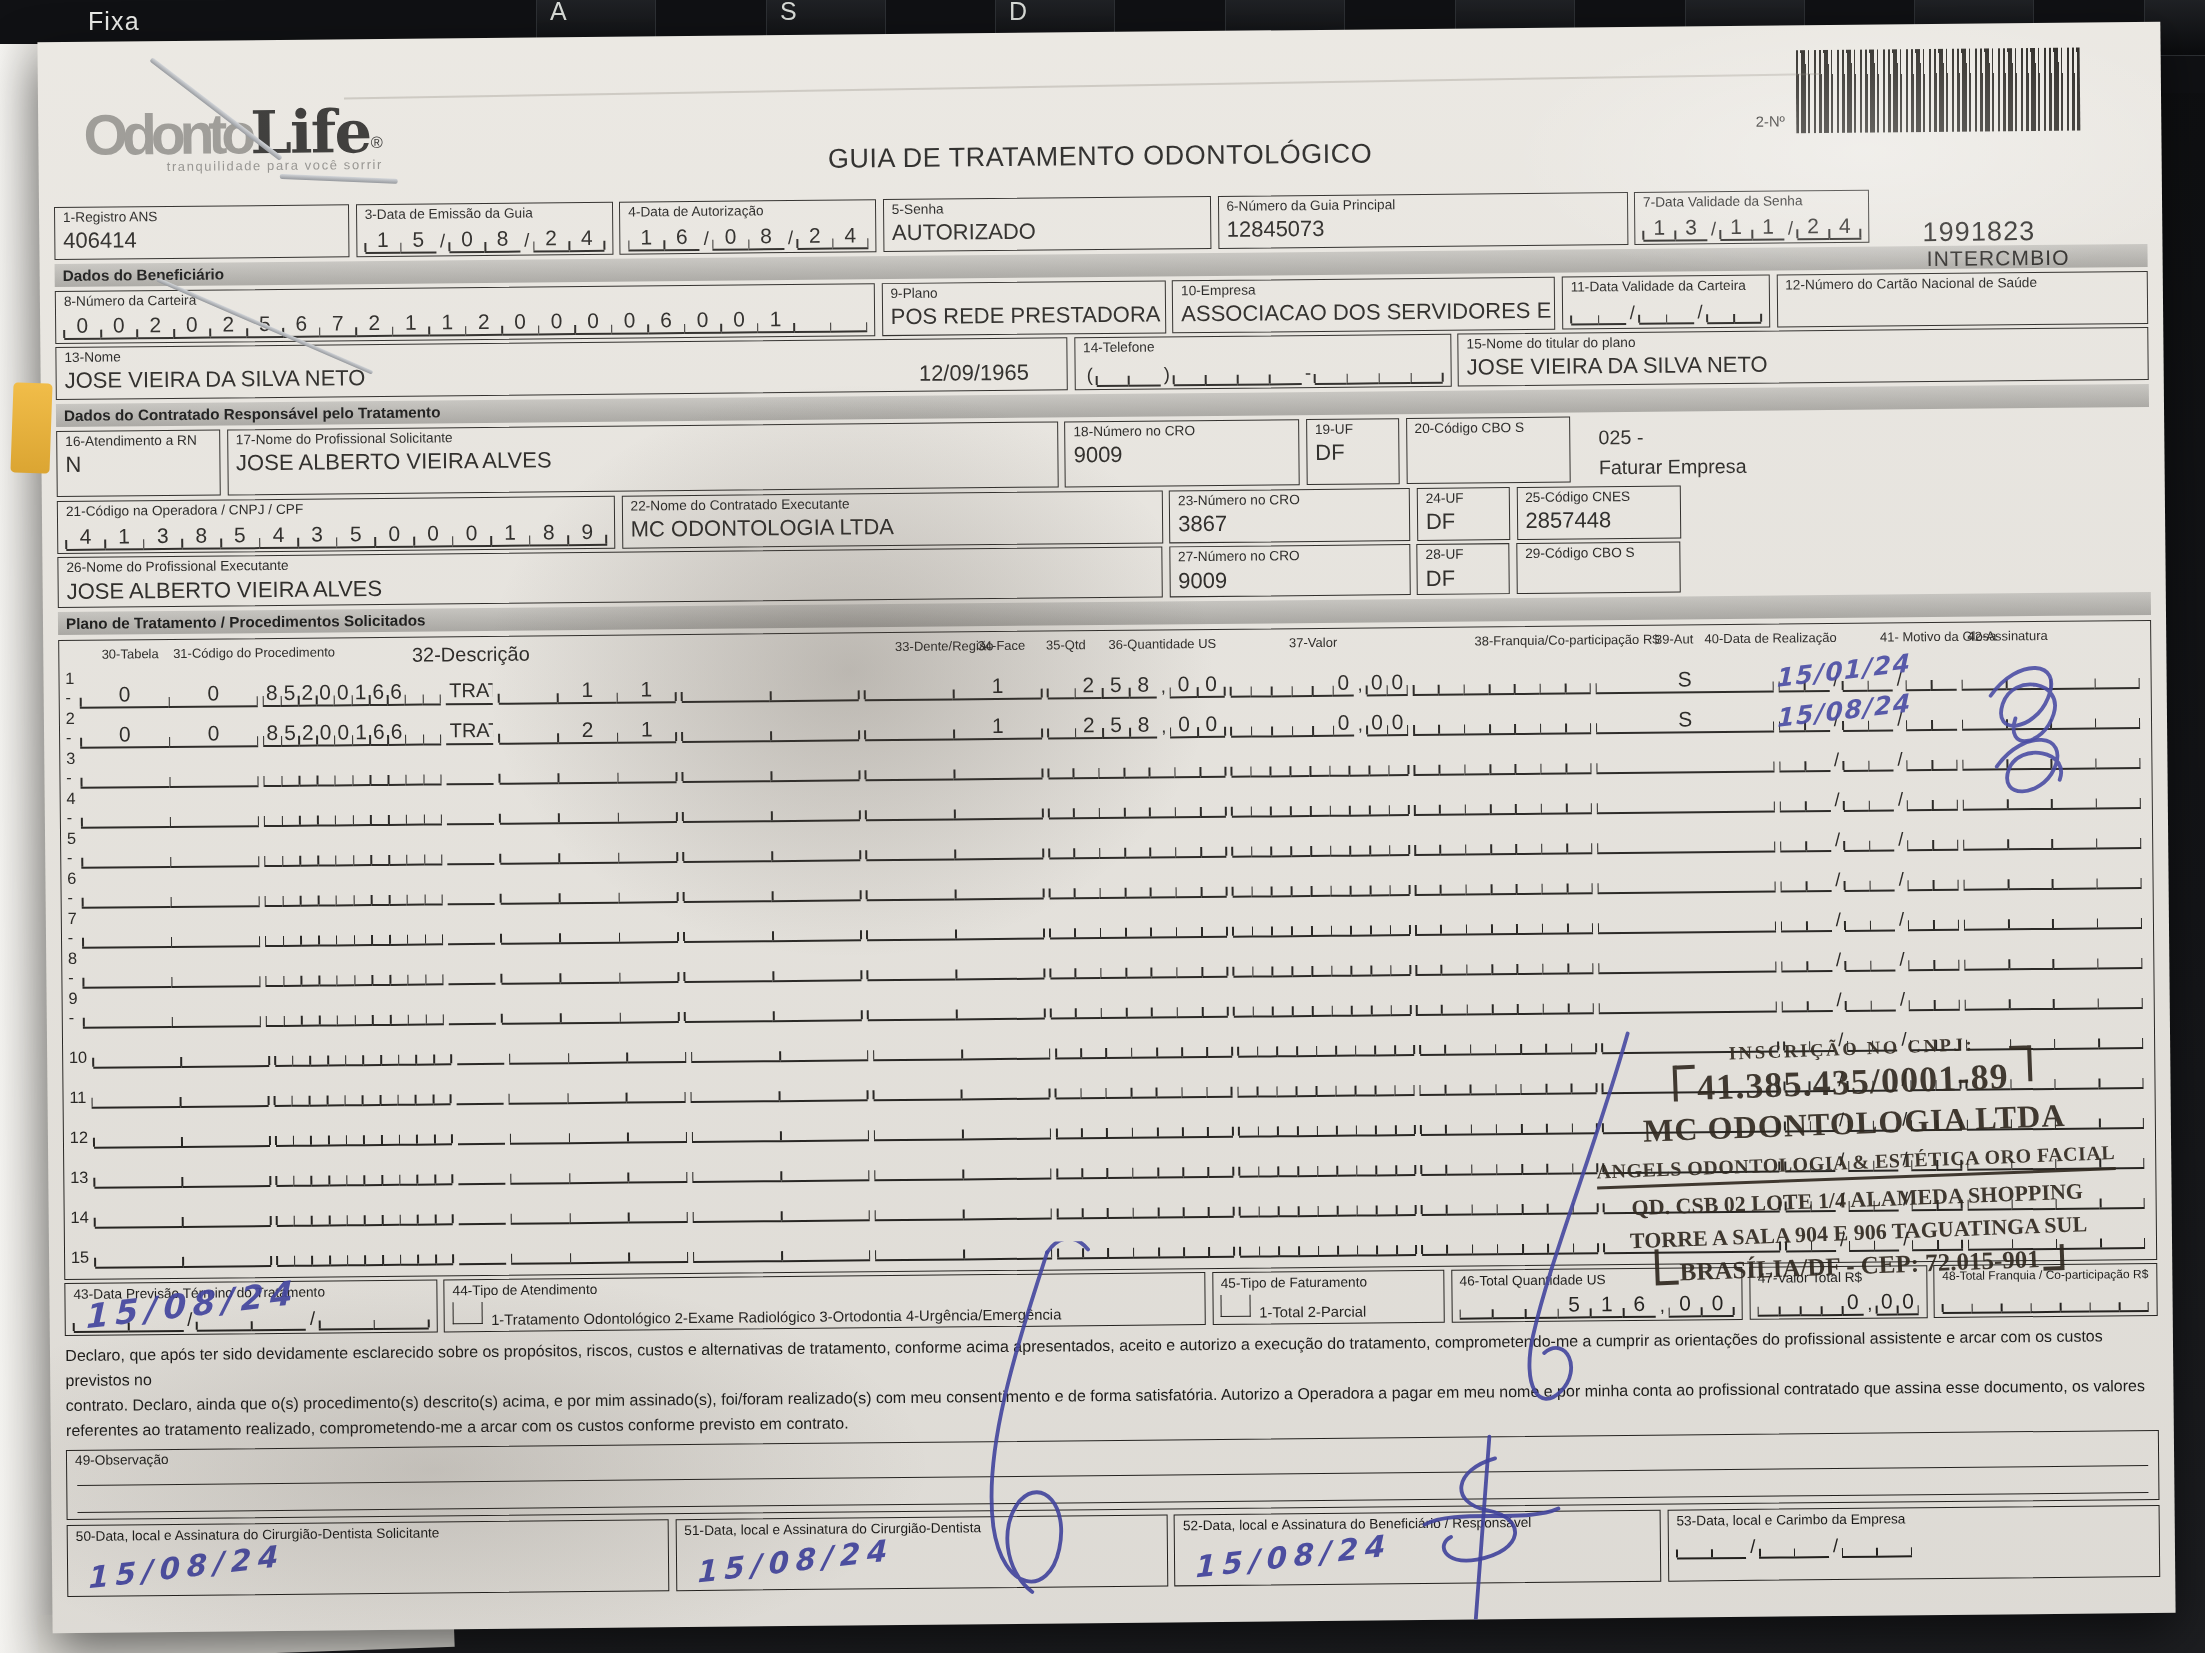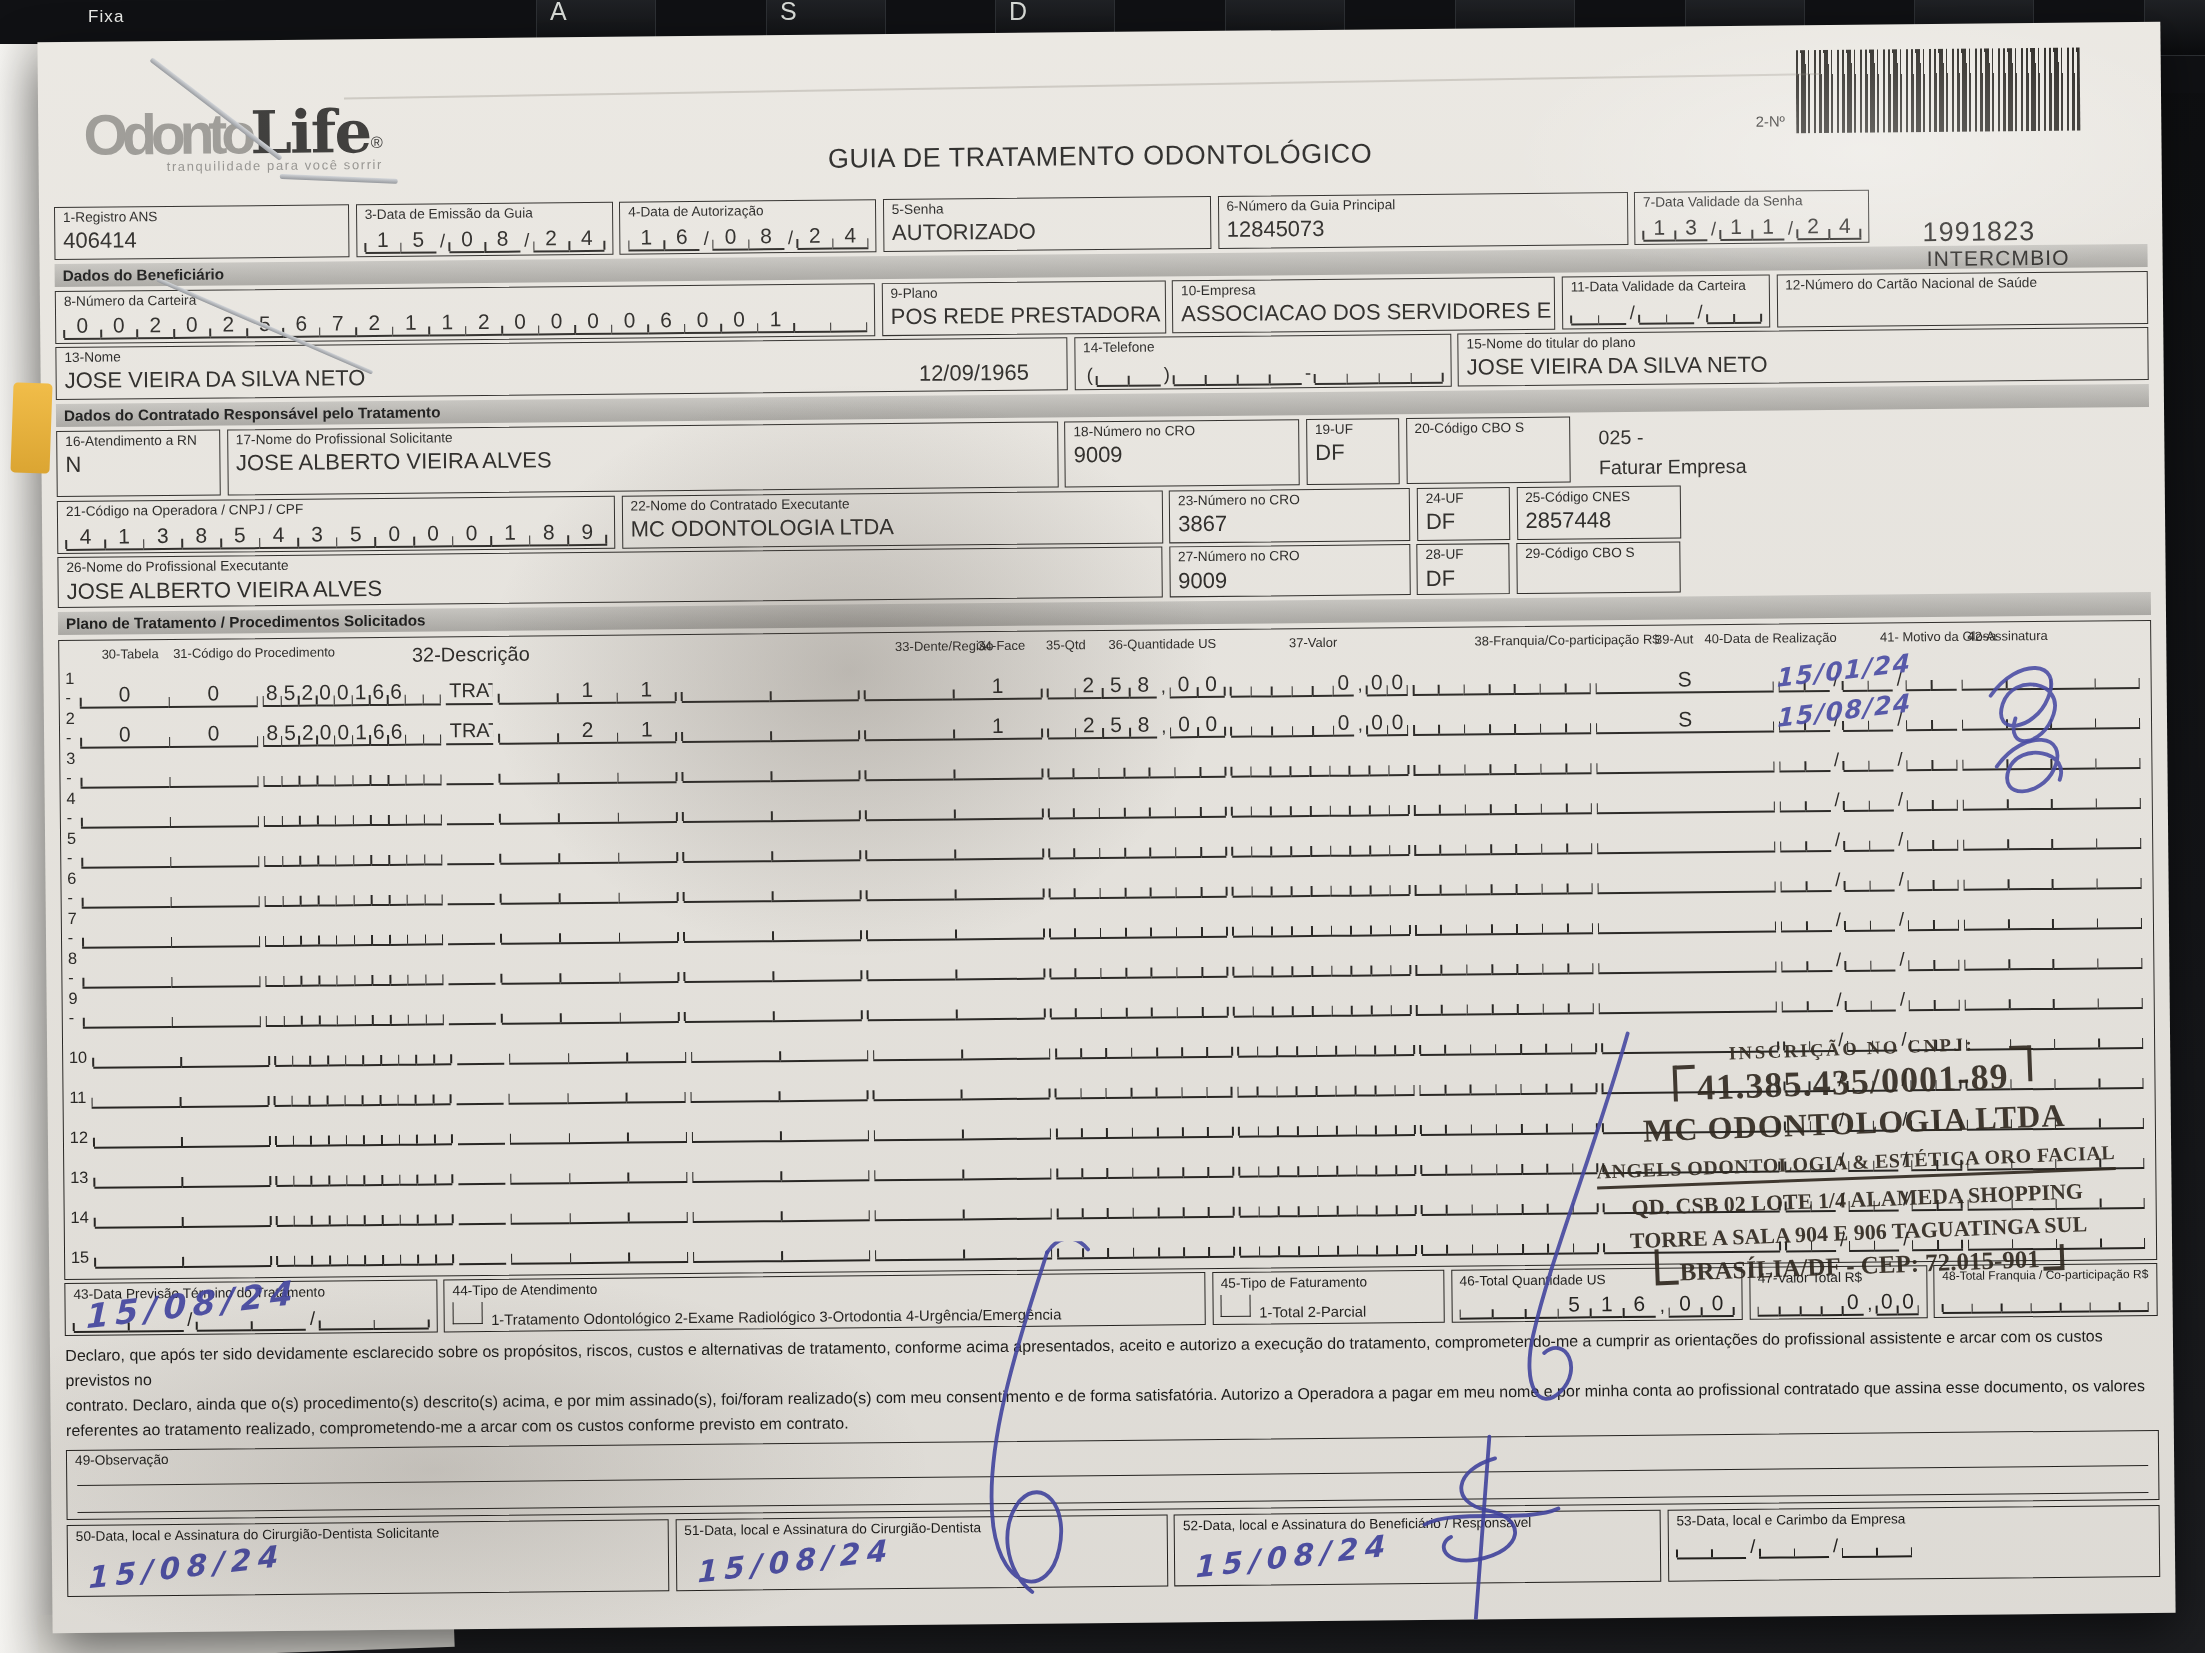--- a/index.html
+++ b/index.html
@@ -4,21 +4,21 @@
 <style>
   :root{ --ink:#23211e; --paper:#e9e6e0; --blue:#4245a3; }
   *{box-sizing:border-box; margin:0; padding:0;}
   html,body{width:2205px; height:1654px; overflow:hidden;}
   body{
     background:linear-gradient(180deg,#0e0f11 0%,#141518 55%,#1d1e21 100%);
     font-family:"Liberation Sans", sans-serif; color:var(--ink); position:relative;
   }
   
   .keyboard{position:absolute; left:0; top:0; width:100%; height:93px; background:#101114; z-index:0;}
-  .caps-label{position:absolute; left:88px; top:6.6px; font-size:17px; color:#e9eae7; letter-spacing:1.1px;}
+  .caps-label{position:absolute; left:88px; top:6.6px; font-size:25px; color:#e9eae7; letter-spacing:1.1px;}
   .key{position:absolute; top:-9.8px; width:120px; height:66px; border-radius:7.7px;
     background:linear-gradient(#232529,#0b0c0e); border:1.1px solid #2d3034;
     color:#d8dbd7; font-size:25px; padding:5.5px 0 0 13px;}
   .key.blank{color:transparent;}
   .under-sheet{position:absolute; left:0; top:44px; width:63px; height:1610px;
     background:linear-gradient(90deg,#f4f3f0,#d7d5d0); z-index:1;}
   .under-corner{position:absolute; left:38px; bottom:0; width:416px; height:46px;
     background:#e2e0da; transform:rotate(-2deg); z-index:1;}
   .sticky-tab{position:absolute; left:12px; top:383px; width:39px; height:90px; border-radius:4.4px;
     background:linear-gradient(#f1bd49,#dba532); transform:rotate(2deg); z-index:3;}

